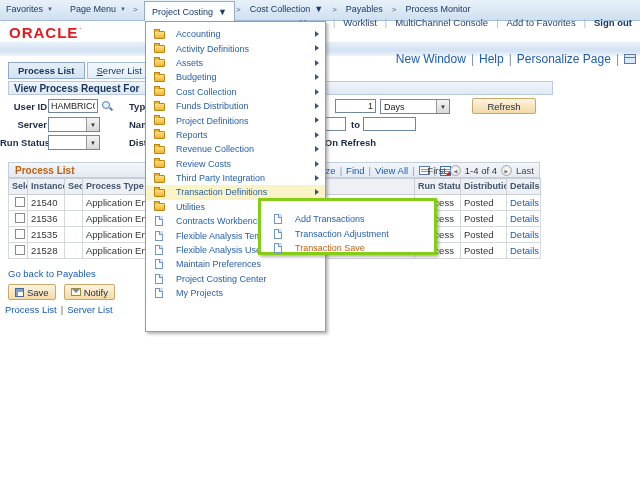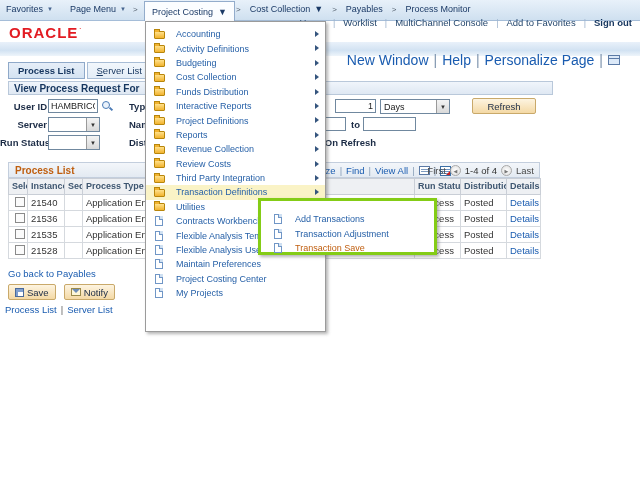--- a/index.html
+++ b/index.html
@@ -22,22 +22,22 @@
   
   .logo{position:absolute;left:9px;top:24px;font-size:15px;font-weight:bold;color:#e21b22;
     letter-spacing:1px;font-family:"Liberation Sans",sans-serif;}
   .logo sup{font-size:6px;margin-left:1px;}
   .util-links{position:absolute;right:8px;top:17px;display:flex;align-items:center;gap:8px;font-size:9.5px;color:#26486e;}
   .util-links .bar{color:#9fb4cd;font-size:9px;}
   .util-links .lnk{cursor:pointer;}
   .signout{font-weight:bold;color:#15355e;}
   .band{position:absolute;left:0;top:42px;width:640px;height:14px;
     background:linear-gradient(180deg,#e9f1fa 0%,#d2e2f2 60%,#eef5fb 100%);}
-  .page-links{position:absolute;right:20px;top:52px;display:flex;align-items:center;gap:5px;
-    font-size:14px;color:#1a5cb0;}
+  .page-links{position:absolute;right:4px;top:52px;display:flex;align-items:center;gap:5px;
+    font-size:12px;color:#1a5cb0;}
   .page-links .bar{color:#7d93ad;}
   .page-links .lnk{cursor:pointer;}
   .newwin-icon{width:12px;height:10px;background:#dce9f8;border:1px solid #5b7aa6;position:relative;}
   .newwin-icon::before{content:"";position:absolute;left:0;top:2px;width:10px;height:1px;background:#5b7aa6;}
 
   
   .tabs{position:absolute;left:8px;top:62px;display:flex;gap:2px;}
   .tab{height:17px;padding:0 9px;display:flex;align-items:center;font-size:9.5px;color:#15355e;cursor:pointer;}
   .tab-active{background:linear-gradient(#e6eef8,#d4e3f2);border:1px solid #8fa9c9;font-weight:bold;}
   .tab-inactive{background:linear-gradient(#f2f7fc,#e3edf7);border:1px solid #a8bdd6;}
@@ -331,40 +331,40 @@
         <span class="menu-label">Accounting</span>
         <span class="menu-arrow"></span>
       </div>
       <div class="menu-item">
         <span class="folder-icon"></span>
         <span class="menu-label">Activity Definitions</span>
         <span class="menu-arrow"></span>
       </div>
       <div class="menu-item">
         <span class="folder-icon"></span>
+        <span class="menu-label">Assets</span>
+        <span class="menu-arrow"></span>
+      </div>
+      <div class="menu-item">
+        <span class="folder-icon"></span>
         <span class="menu-label">Budgeting</span>
         <span class="menu-arrow"></span>
       </div>
       <div class="menu-item">
         <span class="folder-icon"></span>
         <span class="menu-label">Cost Collection</span>
         <span class="menu-arrow"></span>
       </div>
       <div class="menu-item">
         <span class="folder-icon"></span>
         <span class="menu-label">Funds Distribution</span>
         <span class="menu-arrow"></span>
       </div>
       <div class="menu-item">
         <span class="folder-icon"></span>
-        <span class="menu-label">Interactive Reports</span>
-        <span class="menu-arrow"></span>
-      </div>
-      <div class="menu-item">
-        <span class="folder-icon"></span>
         <span class="menu-label">Project Definitions</span>
         <span class="menu-arrow"></span>
       </div>
       <div class="menu-item">
         <span class="folder-icon"></span>
         <span class="menu-label">Reports</span>
         <span class="menu-arrow"></span>
       </div>
       <div class="menu-item">
         <span class="folder-icon"></span>

